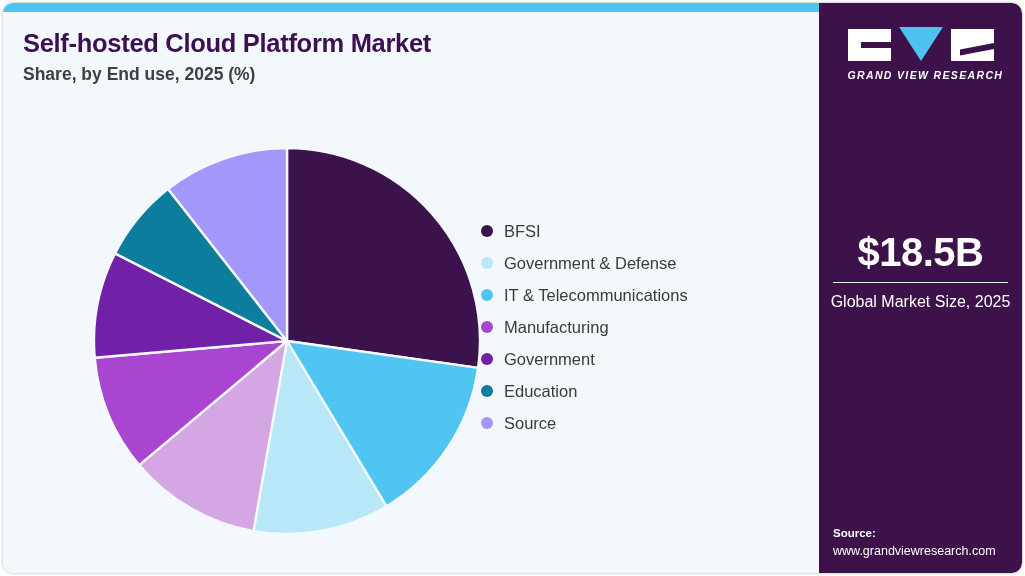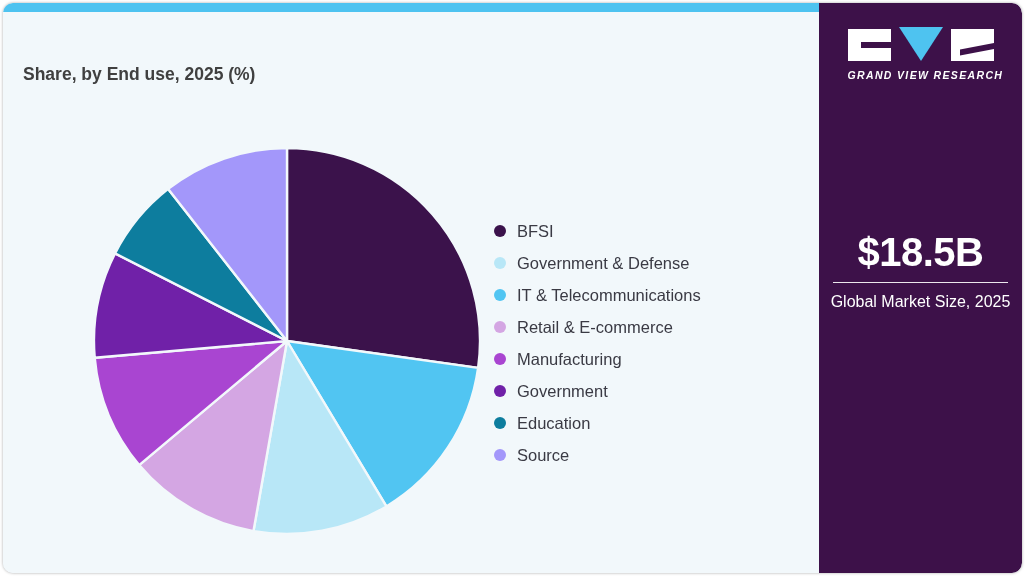--- a/index.html
+++ b/index.html
@@ -58,21 +58,21 @@
   
   .pie-wrap {
     position: absolute;
     left: 88px; top: 133px;
     width: 392px; height: 392px;
   }
   .pie-svg { display: block; width: 392px; height: 392px; }
   
   .legend {
     position: absolute;
-    left: 491px; top: 203px;
+    left: 478px; top: 203px;
     width: 300px;
     text-align: right;
   }
   .legend-row {
     display: flex;
     align-items: center;
     height: 32px;
   }
   .legend-dot {
     width: 12px; height: 12px;
@@ -194,20 +194,21 @@
 </head>
 <body>
 
 <div id="root">
   <div class="card">
 
     <div class="topbar"></div>
 
     <div class="leftpane">
 
+      <div class="title">Self-hosted Cloud Platform Market</div>
       <div class="subtitle">Share, by End use, 2025 (%)</div>
 
       <div class="pie-wrap">
         <svg class="pie-svg" viewBox="0 0 392 392">
           <g id="pie-slices">
               <path d="M 196 196 L 196.00 3.00 A 193 193 0 0 1 387.12 222.86 Z" fill="#3b124b" stroke="#f2f8fb" stroke-width="2.4" stroke-linejoin="round"></path>
               <path d="M 196 196 L 387.12 222.86 A 193 193 0 0 1 295.40 361.43 Z" fill="#51c5f2" stroke="#f2f8fb" stroke-width="2.4" stroke-linejoin="round"></path>
               <path d="M 196 196 L 295.40 361.43 A 193 193 0 0 1 162.49 386.07 Z" fill="#b8e7f7" stroke="#f2f8fb" stroke-width="2.4" stroke-linejoin="round"></path>
               <path d="M 196 196 L 162.49 386.07 A 193 193 0 0 1 48.15 320.06 Z" fill="#d4a6e3" stroke="#f2f8fb" stroke-width="2.4" stroke-linejoin="round"></path>
               <path d="M 196 196 L 48.15 320.06 A 193 193 0 0 1 3.73 212.82 Z" fill="#a945d1" stroke="#f2f8fb" stroke-width="2.4" stroke-linejoin="round"></path>
@@ -225,24 +226,20 @@
           </div>
           <div class="legend-row">
             <span class="legend-dot" style="background: rgb(184, 231, 247);"></span>
             <span class="legend-label">Government &amp; Defense</span>
           </div>
           <div class="legend-row">
             <span class="legend-dot" style="background: rgb(81, 197, 242);"></span>
             <span class="legend-label">IT &amp; Telecommunications</span>
           </div>
           <div class="legend-row">
-            <span class="legend-dot" style="background: rgb(212, 166, 227);"></span>
-            <span class="legend-label">Retail &amp; E-commerce</span>
-          </div>
-          <div class="legend-row">
             <span class="legend-dot" style="background: rgb(169, 69, 209);"></span>
             <span class="legend-label">Manufacturing</span>
           </div>
           <div class="legend-row">
             <span class="legend-dot" style="background: rgb(112, 33, 168);"></span>
             <span class="legend-label">Government</span>
           </div>
           <div class="legend-row">
             <span class="legend-dot" style="background: rgb(13, 125, 158);"></span>
             <span class="legend-label">Education</span>
@@ -265,16 +262,20 @@
         </div>
         <div class="logo-text">GRAND VIEW RESEARCH</div>
       </div>
 
       <div class="stat">
         <div class="stat-value">$18.5B</div>
         <div class="stat-rule"></div>
         <div class="stat-caption">Global Market Size, 2025</div>
       </div>
 
+      <div class="source">
+        <div class="source-label">Source:</div>
+        <div class="source-url">www.grandviewresearch.com</div>
+      </div>
 
     </div>
   </div>
 </div>
 
 </body></html>

